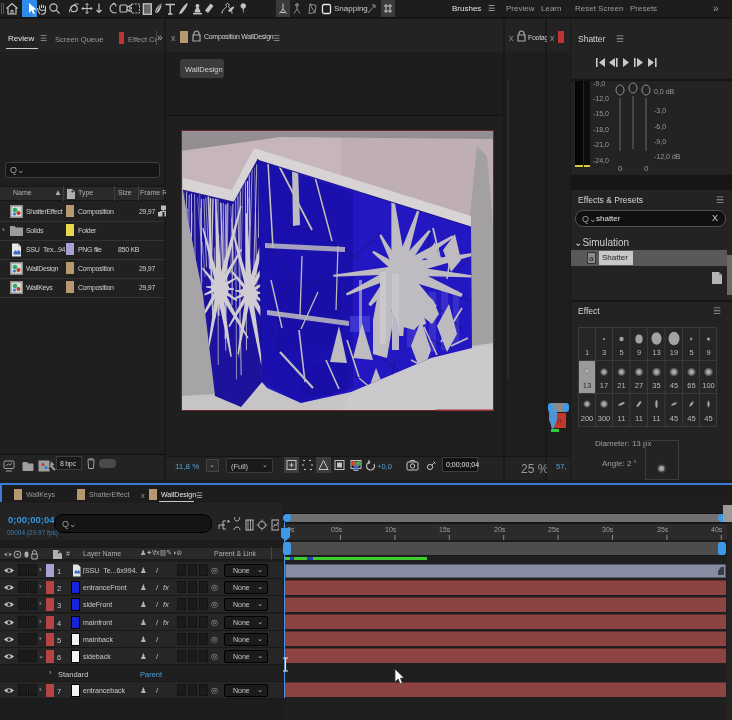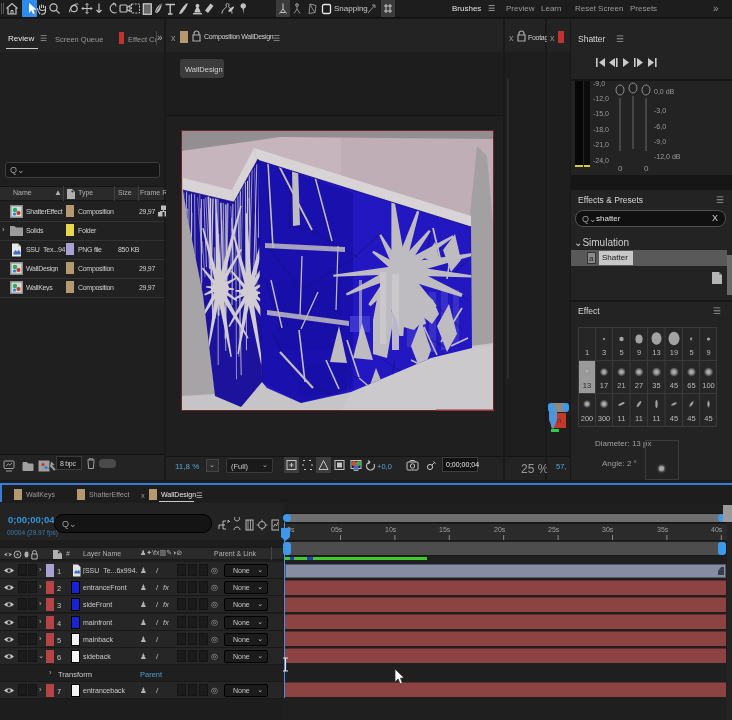--- a/index.html
+++ b/index.html
@@ -891,21 +891,21 @@
         <div class="bx" style="left:188px;"></div>
         <div class="bx" style="left:199px;"></div>
     <div class="pw">◎</div>
     <div class="dd">
           <div class="ddt">None</div>
           <div class="ddv">⌄</div>
         </div>
   </div>
   <div class="row" style="top:184px;background:#1f1f1f;">
     <div class="ar" style="left:49px;">›</div>
-    <div class="nm" style="left:58px;font-size:7.5px;">Transform</div>
+    <div class="nm" style="left:58px;font-size:7.5px;">Standard</div>
     <div class="nm" style="left:140px;color:#4e9fd6;font-size:7.5px;">Parent</div>
   </div>
   <div class="row" style="top:201px;">
     <svg class="eye" viewBox="0 0 10 7">
           <path d="M0 3.5 Q5 -1 10 3.5 Q5 8 0 3.5z" fill="#c5c5c5"></path>
           <circle cx="5" cy="3.5" r="1.6" fill="#262626"></circle>
         </svg>
     <div class="bx" style="left:18px;"></div>
         <div class="bx" style="left:28px;"></div>
     <div class="ar">›</div>

